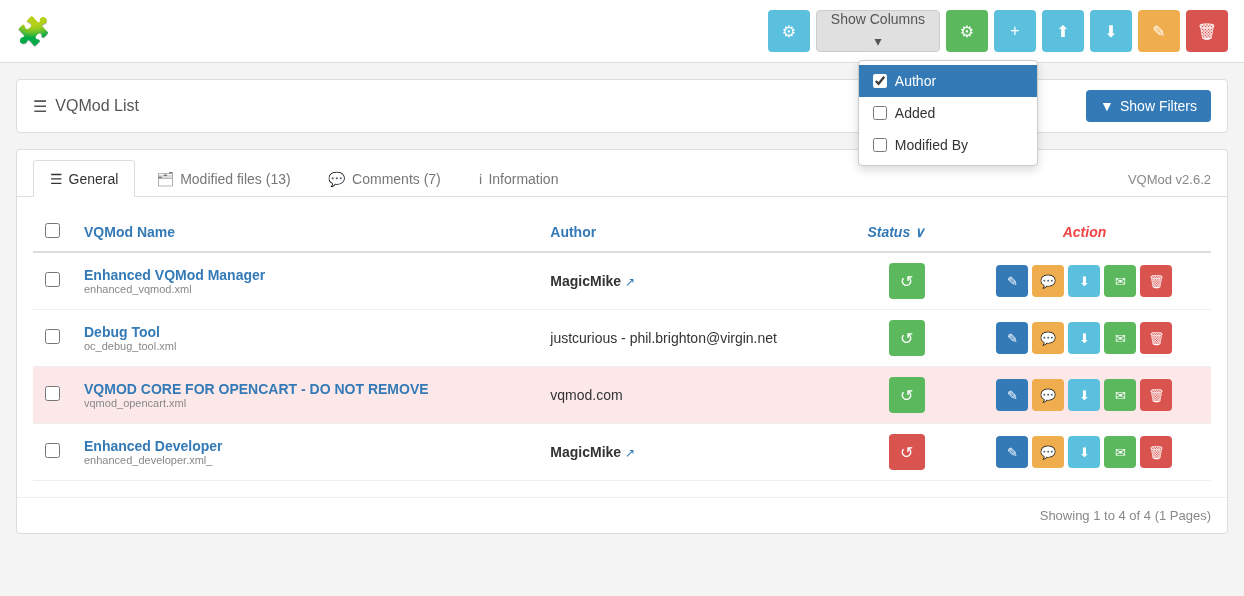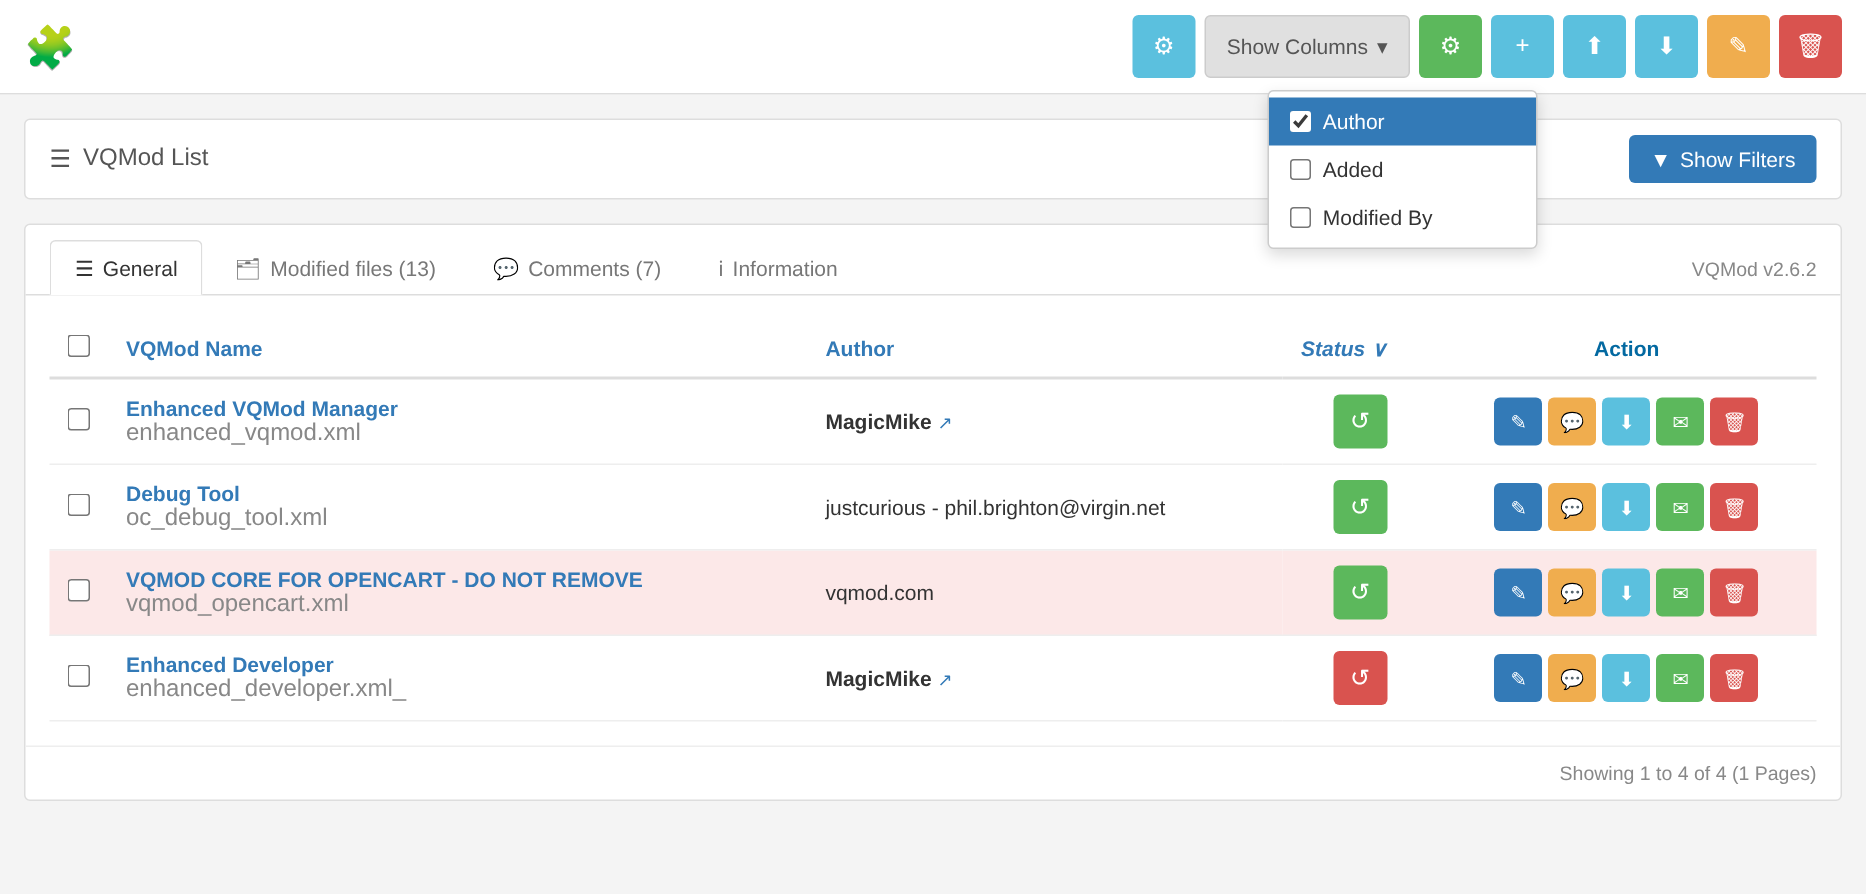--- a/index.html
+++ b/index.html
@@ -47,20 +47,21 @@
       border: 1px solid #ccc;
       border-radius: 4px;
       padding: 0 14px;
       height: 42px;
       cursor: pointer;
       font-size: 14px;
       color: #555;
       display: flex;
       align-items: center;
       gap: 6px;
+      flex-direction: column;
     }
 
     .dropdown-menu {
       position: absolute;
       top: 50px;
       left: 42px;
       background: #fff;
       border: 1px solid #ccc;
       border-radius: 4px;
       box-shadow: 0 4px 10px rgba(0,0,0,0.15);
@@ -177,31 +178,31 @@
       font-size: 14px;
     }
     thead th {
       border-bottom: 2px solid #ddd;
       padding: 10px 12px;
       text-align: left;
       color: #337ab7;
       font-weight: 600;
     }
     thead th.checkbox-col { width: 36px; }
-    thead th.action-col { text-align: center; color: #0369a1; }
+    thead th.action-col { text-align: center; color: #ef4444; font-style: italic; }
 
     tbody tr { border-bottom: 1px solid #eee; }
     tbody tr.highlighted { background: #fce8e8; }
 
     td { padding: 10px 12px; vertical-align: middle; }
     td.checkbox-col { width: 36px; }
 
     .mod-name { font-weight: bold; color: #337ab7; }
     .mod-name a { color: #337ab7; text-decoration: none; }
-    .mod-file { color: #888; font-size: 16px; }
+    .mod-file { color: #888; font-size: 11px; }
     .author-bold { font-weight: bold; }
     .external-icon { font-size: 12px; color: #337ab7; }
 
     .action-btns {
       display: flex;
       gap: 4px;
       justify-content: center;
     }
     .act-btn {
       width: 32px; height: 32px;

